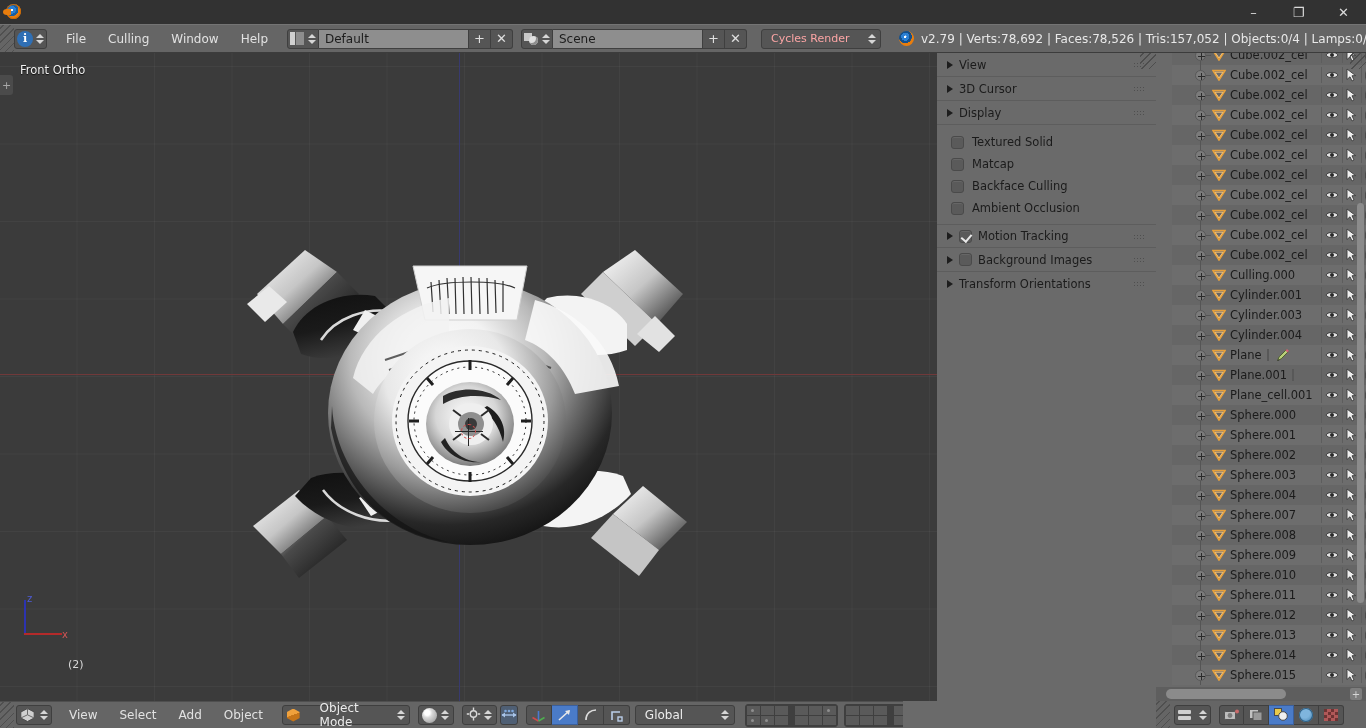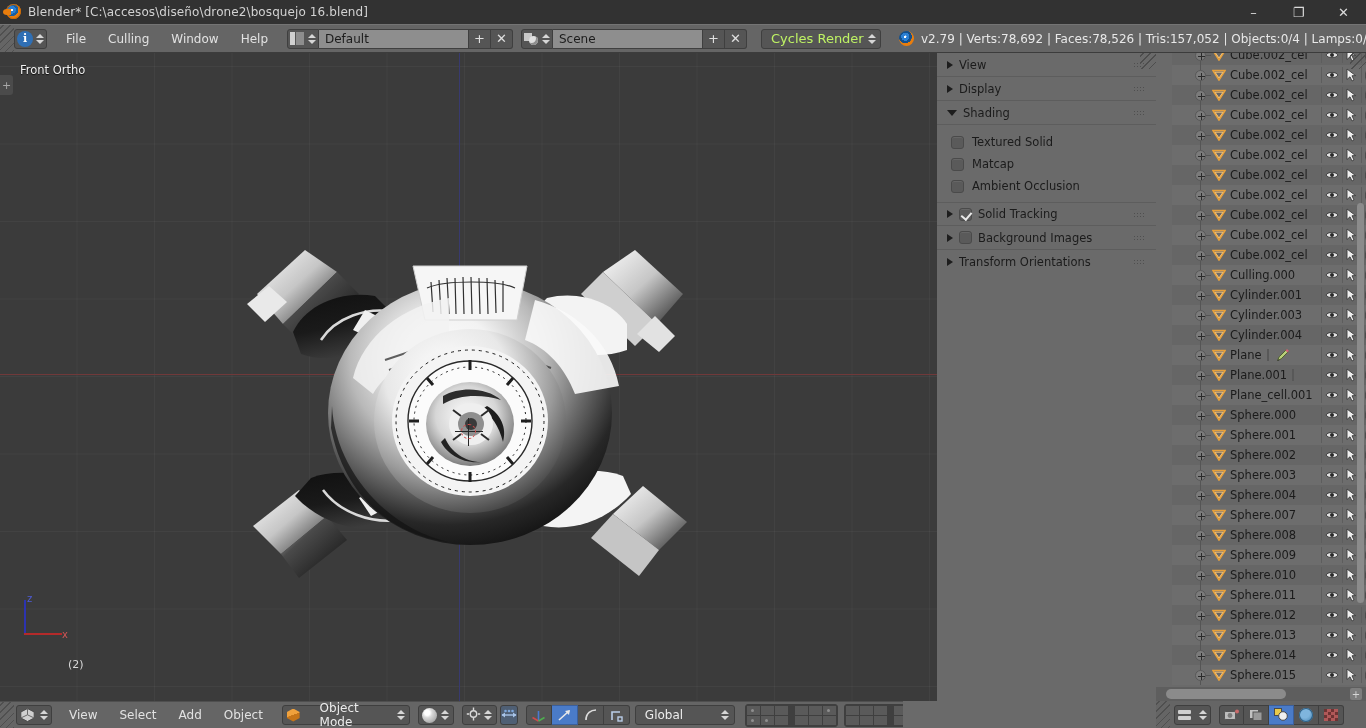--- a/index.html
+++ b/index.html
@@ -112,21 +112,21 @@
   .dd-btn {
     width:22px;height:20px; background:#555555;border:1px solid #3f3f3f;border-left:none;
     display:flex;align-items:center;justify-content:center; color:#e0e0e0; font-size:13px;
   }
   .dd-btn.last{border-radius:0 3px 3px 0;}
 
   .engine-sel {
     margin-left:14px; height:20px; min-width:120px;
     background:#555555;border:1px solid #3f3f3f;border-radius:3px;
     display:flex;align-items:center;justify-content:space-between;
-    padding:0 4px 0 9px; font-size:13px; color:#bef264;
+    padding:0 4px 0 9px; font-size:11px; color:#fca5a5;
   }
   .stats {
     margin-left:18px; display:flex; align-items:center; gap:7px;
     font-size:12px; color:#e8e8e8; white-space:nowrap;
   }
   .stats .mini-logo {
     width:15px;height:15px;border-radius:50%;
     background:radial-gradient(circle at 42% 38%, #fff 0 9%, #2a7fd4 10% 32%, #14508c 33% 50%, #e87d0d 52% 100%);
   }
 
@@ -374,21 +374,20 @@
 </style>
 </head>
 <body>
 
 <div id="app">
 
   <div class="titlebar">
     <div class="tb-icon">
       <div class="blender-logo"></div>
     </div>
-    <div class="tb-title">Blender* [C:\accesos\diseño\drone2\bosquejo 16.blend]</div>
     <div class="win-controls">
       <div class="win-btn">–</div>
       <div class="win-btn">❐</div>
       <div class="win-btn close">✕</div>
     </div>
   </div>
 
   <div class="info-header">
     <div class="corner-grip"></div>
 
@@ -586,54 +585,58 @@
   <div class="npanel">
     <div class="np-grip"></div>
 
 
     <div class="np-row">
       <span class="tri"></span>
       <span class="np-label">View</span>
       <span class="dots"></span>
     </div>
 
+    <div class="np-row">
+      <span class="tri"></span>
+      <span class="np-label">3D Cursor</span>
+      <span class="dots"></span>
+    </div>
 
     <div class="np-row">
       <span class="tri"></span>
       <span class="np-label">Display</span>
       <span class="dots"></span>
     </div>
 
-    <div class="np-row">
-      <span class="tri open"></span>
-      <span class="np-label">Shading</span>
-      <span class="dots"></span>
-    </div>
 
     <div style="height:6px"></div>
 
     <div class="np-opt">
       <span class="np-cb"></span>
       <span class="np-label">Textured Solid</span>
     </div>
     <div class="np-opt">
       <span class="np-cb"></span>
       <span class="np-label">Matcap</span>
     </div>
     <div class="np-opt">
       <span class="np-cb"></span>
+      <span class="np-label">Backface Culling</span>
+    </div>
+    <div class="np-opt">
+      <span class="np-cb"></span>
       <span class="np-label">Ambient Occlusion</span>
     </div>
 
     <div style="height:5px"></div>
 
     <div class="np-row" style="border-top:1px solid #5d5d5d">
       <span class="tri"></span>
       <span class="np-cb checked"></span>
-      <span class="np-label">Solid Tracking</span>
+      <span class="np-label">Motion Tracking</span>
       <span class="dots"></span>
     </div>
     <div class="np-row">
       <span class="tri"></span>
       <span class="np-cb"></span>
       <span class="np-label">Background Images</span>
       <span class="dots"></span>
     </div>
     <div class="np-row nb">
       <span class="tri"></span>

